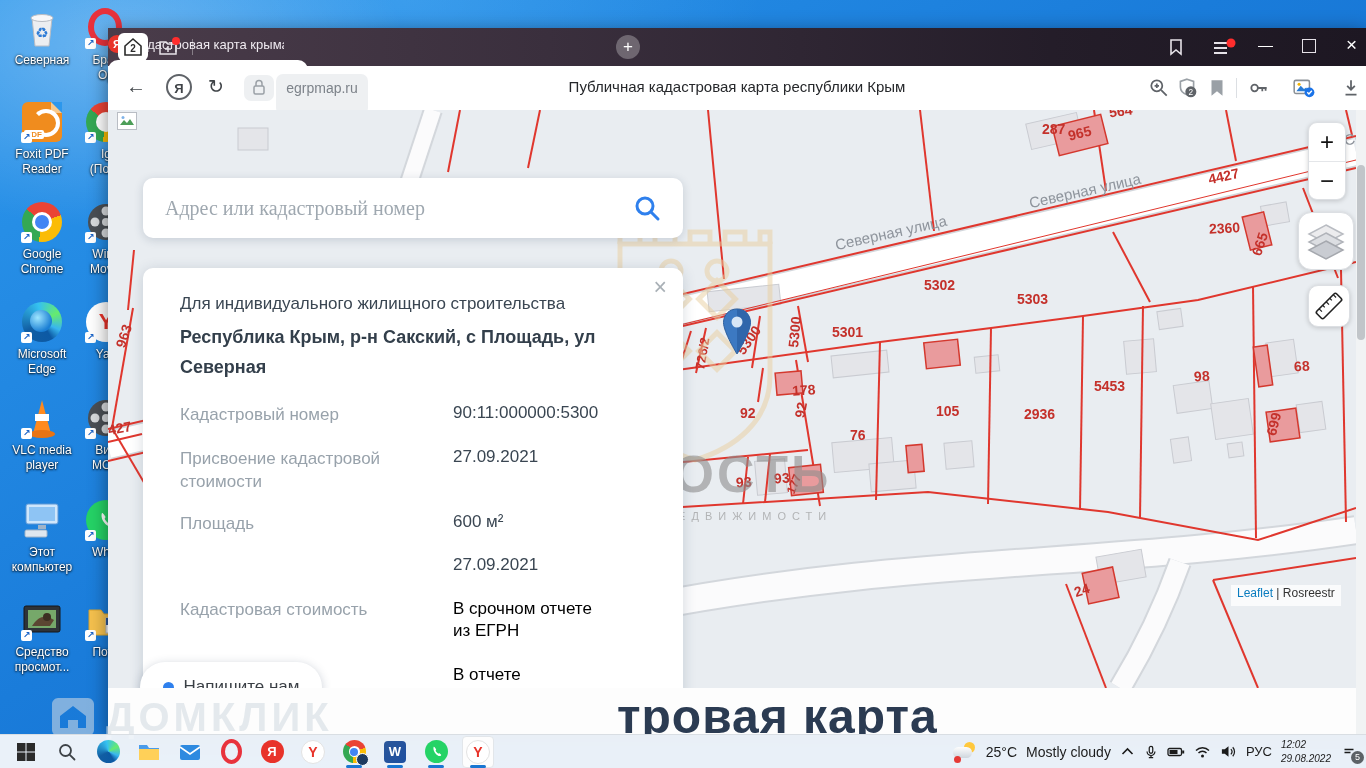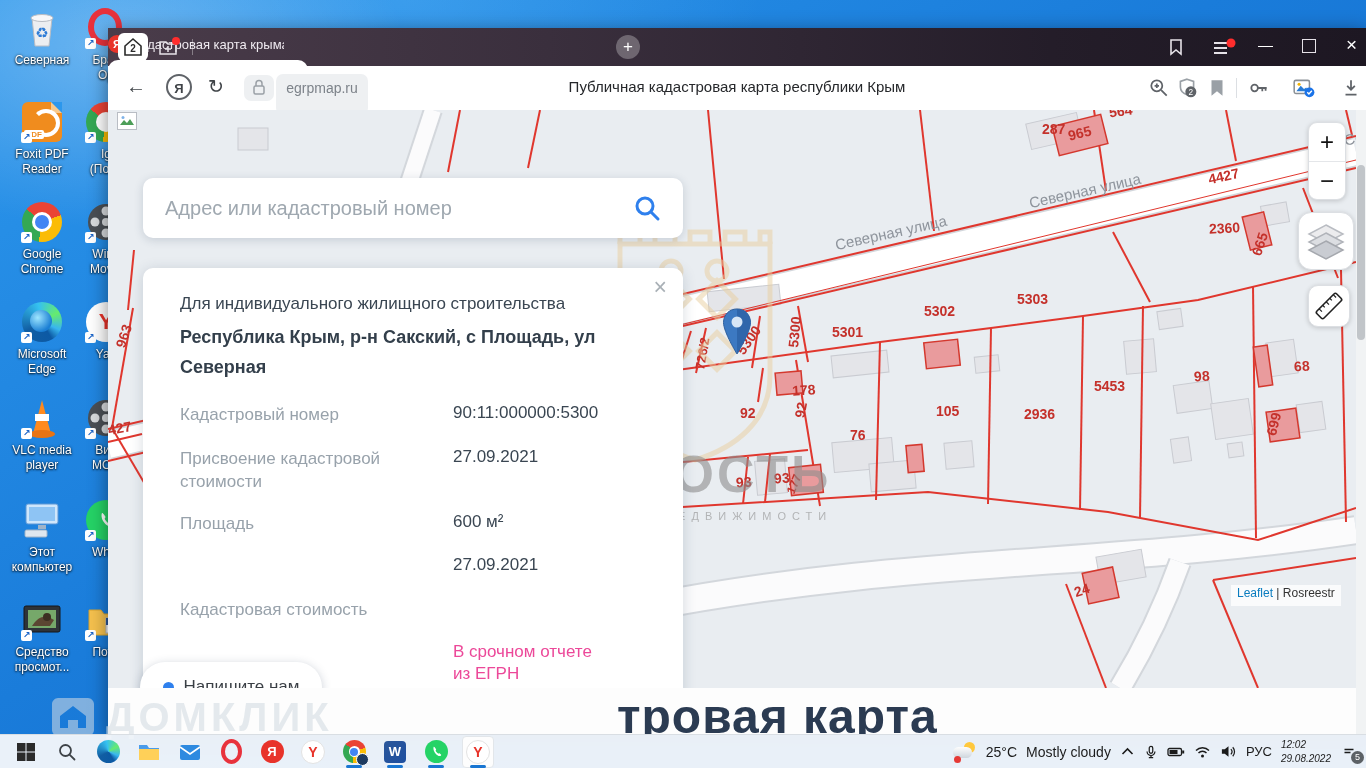--- a/index.html
+++ b/index.html
@@ -47,34 +47,34 @@
   #mapsvg{position:absolute;left:0;top:0;}
   .plbl{position:absolute;color:#c4312b;font-size:14px;font-weight:bold;white-space:nowrap;}
   .slbl{position:absolute;color:#8e949c;font-size:15px;white-space:nowrap;}
   #headband{position:absolute;left:0;top:578px;right:10px;height:47px;background:#fdfdfd;overflow:hidden;}
   #headband .big{position:absolute;left:509px;top:1px;font-size:48px;font-weight:bold;
     color:#2b3b52;letter-spacing:1px;white-space:nowrap;}
   #scrollbar{position:absolute;right:0;top:0;bottom:0;width:10px;background:#f1f3f4;}
   #scrollthumb{position:absolute;left:1px;width:8px;top:55px;height:175px;background:#c1c5c9;border-radius:4px;}
   
   #searchbox{position:absolute;left:35px;top:68px;width:540px;height:60px;background:#fff;
-    border-radius:10px;box-shadow:0 2px 10px rgba(40,60,90,.18);display:flex;align-items:center;}
+    border-radius:10px;box-shadow:0 2px 10px rgba(40,60,90,.18);display:flex;align-items:center;font-family:Liberation Serif, serif;}
   #searchbox input{flex:1;border:none;outline:none;font-size:20px;color:#45505a;margin-left:20px;
     font-family:inherit;background:transparent;}
   #searchbox input::placeholder{color:#9fa8b0;}
   
   #panel{position:absolute;left:35px;top:158px;width:540px;height:467px;background:#fff;
     border-radius:10px;box-shadow:0 2px 14px rgba(40,60,90,.18);}
   #panel .cat{position:absolute;left:37px;top:26px;font-size:17px;color:#3a4652;}
   #panel .addr{position:absolute;left:37px;top:54px;width:490px;font-size:18px;font-weight:bold;
     color:#333f4b;line-height:30px;}
   #panel .rlab{position:absolute;left:37px;width:268px;font-size:17px;color:#98a2ab;line-height:23px;}
   #panel .rval{position:absolute;left:310px;font-size:17px;color:#3a4652;}
-  #panel a.rlink{position:absolute;left:310px;font-size:17px;color:#ec4899;line-height:22px;
-    white-space:pre-line;text-decoration:none;margin-top:43px;}
+  #panel a.rlink{position:absolute;left:310px;font-size:17px;color:#000000;line-height:22px;
+    white-space:pre-line;text-decoration:none;}
   #panel .closex{position:absolute;right:16px;top:6px;font-size:23px;color:#a9b0b6;}
   
   .mctl{position:absolute;background:#fff;border:1px solid #dcdfe3;border-radius:9px;
     box-shadow:0 1px 5px rgba(0,0,0,.18);text-align:center;}
   #zoomctl{left:1200px;top:12px;width:36px;height:76px;}
   #zoomctl .z{height:38px;line-height:38px;font-size:24px;color:#111;}
   #zoomctl .z:first-child{border-bottom:1px solid #e4e6e9;}
   #layersctl{left:1190px;top:102px;width:54px;height:56px;border-radius:13px;}
   #rulerctl{left:1200px;top:175px;width:40px;height:40px;border-radius:10px;}
   #attrib{position:absolute;left:1123px;top:475px;height:19px;background:rgba(255,255,255,.78);
@@ -460,21 +460,21 @@
     <span class="slbl" style="left:726px;top:114px;transform:rotate(-12.5deg);">Северная улица</span>
     <span class="slbl" style="left:920px;top:72px;transform:rotate(-12.5deg);">Северная улица</span>
     <span class="slbl" style="left:1236px;top:20px;transform:rotate(-12deg);">Се</span>
 
     <span class="plbl" style="left:934px;top:11px;">287</span>
     <span class="plbl" style="left:960px;top:15px;transform:rotate(-14deg);">965</span>
     <span class="plbl" style="left:1001px;top:-7px;transform:rotate(-8deg);">564</span>
     <span class="plbl" style="left:1100px;top:58px;transform:rotate(-12deg);">4427</span>
     <span class="plbl" style="left:1101px;top:110px;transform:rotate(-3deg);">2360</span>
     <span class="plbl" style="left:1140px;top:126px;transform:rotate(-72deg);">665</span>
-    <span class="plbl" style="left:816px;top:193px;">5302</span>
+    <span class="plbl" style="left:816px;top:167px;">5302</span>
     <span class="plbl" style="left:909px;top:181px;">5303</span>
     <span class="plbl" style="left:724px;top:214px;">5301</span>
     <span class="plbl" style="left:625px;top:222px;transform:rotate(-55deg);">5300</span>
     <span class="plbl" style="left:671px;top:214px;transform:rotate(-84deg);">5300</span>
     <span class="plbl" style="left:578px;top:236px;transform:rotate(-80deg);font-size:13px;">726/2</span>
     <span class="plbl" style="left:684px;top:272px;transform:rotate(-4deg);">178</span>
     <span class="plbl" style="left:632px;top:295px;">92</span>
     <span class="plbl" style="left:685px;top:292px;transform:rotate(-80deg);">92</span>
     <span class="plbl" style="left:742px;top:317px;">76</span>
     <span class="plbl" style="left:828px;top:293px;">105</span>

